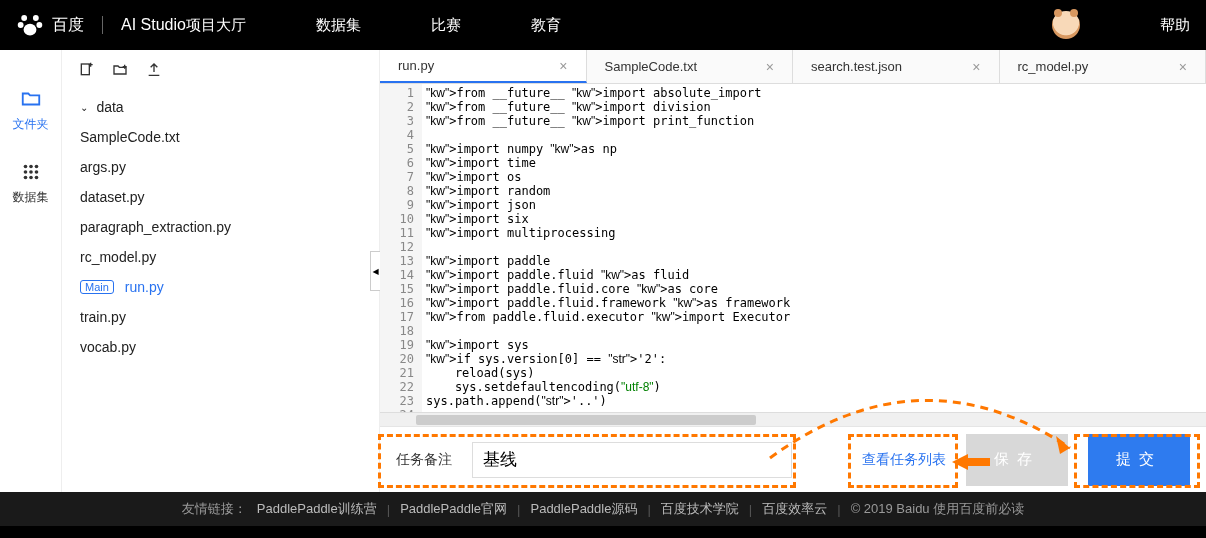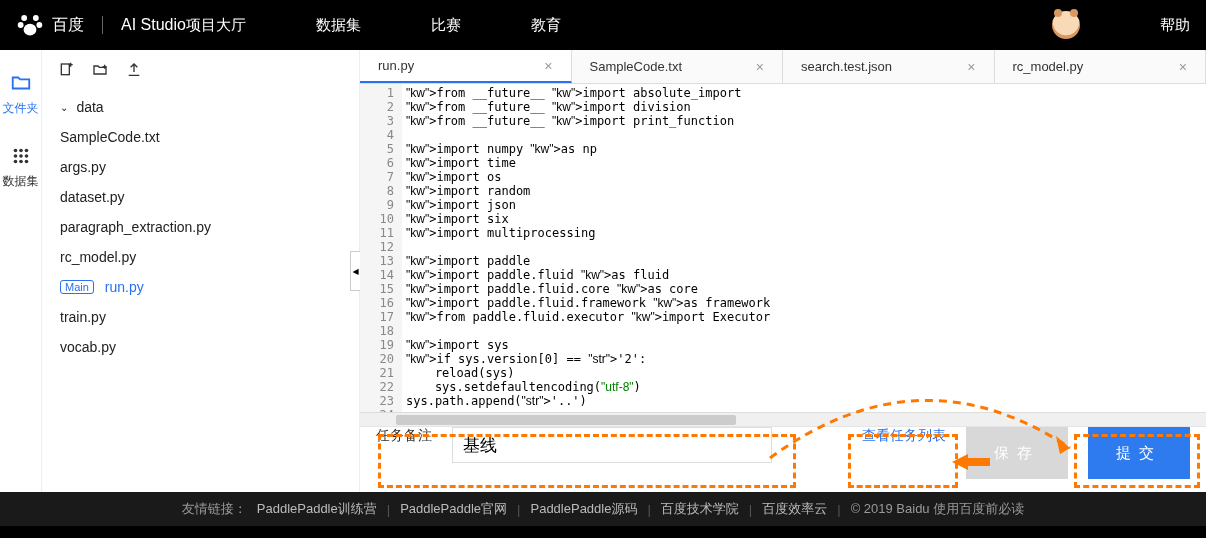--- a/index.html
+++ b/index.html
@@ -9,21 +9,21 @@
 .logo-paw{width:28px;height:28px;display:inline-block}
 .divider-v{width:1px;height:18px;background:#666;margin:0 10px}
 .nav{display:flex;gap:70px;font-size:15px}
 .nav-item{cursor:pointer}
 .header-right{margin-left:auto;display:flex;align-items:center;gap:80px}
 .avatar{width:28px;height:28px;border-radius:50%;background:radial-gradient(circle at 50% 40%,#f8d9b8 58%,#d89860 62%);position:relative}
 .avatar::before,.avatar::after{content:'';position:absolute;width:8px;height:8px;border-radius:50%;background:#d89860;top:-2px}
 .avatar::before{left:2px}.avatar::after{right:2px}
 .help{font-size:15px;cursor:pointer}
 .main{display:flex;height:442px;background:#fff}
-.sidebar-icons{width:42px;border-right:1px solid #eee;display:flex;flex-direction:column;align-items:center;padding-top:22px;gap:28px}
+.sidebar-icons{width:62px;border-right:1px solid #eee;display:flex;flex-direction:column;align-items:center;padding-top:38px;gap:28px}
 .side-icon{display:flex;flex-direction:column;align-items:center;gap:6px;cursor:pointer;font-size:12px;color:#333}
 .side-icon svg{width:22px;height:22px}
 .side-icon.active{color:#2872f0}
 .file-panel{width:318px;border-right:1px solid #eee;padding-top:12px}
 .file-toolbar{display:flex;gap:18px;padding:0 16px 10px 16px}
 .file-toolbar svg{width:16px;height:16px;cursor:pointer;color:#333}
 .file-tree{padding:4px 0}
 .tree-row{padding:7px 18px;font-size:14px;color:#222;cursor:pointer;display:flex;align-items:center;gap:4px}
 .tree-arrow{font-size:10px;margin-right:4px}
 .main-badge{color:#2872f0;border:1px solid #2872f0;border-radius:3px;font-size:11px;padding:0 4px;margin-right:7px}
@@ -32,21 +32,21 @@
 .tabs{display:flex;height:34px;border-bottom:1px solid #ddd;background:#fafafa}
 .tab{flex:1;display:flex;align-items:center;justify-content:space-between;padding:0 18px;font-size:13px;border-right:1px solid #ddd;cursor:pointer;color:#333}
 .tab.active{background:#fff;border-bottom:2px solid #2872f0}
 .tab-close{color:#999;font-size:14px}
 .code-wrap{flex:1;display:flex;overflow:hidden;position:relative}
 .gutter{width:42px;background:#f5f5f5;text-align:right;padding:2px 8px 2px 0;font-family:Consolas,monospace;font-size:12px;color:#888;line-height:14px}
 .code{flex:1;font-family:Consolas,monospace;font-size:12px;line-height:14px;padding:2px 4px;white-space:pre;overflow:hidden}.code .str{color:#008000}
 .fold-handle{position:absolute;left:-10px;top:50%;transform:translateY(-50%);width:10px;height:40px;background:#fff;border:1px solid #ccc;border-right:none;display:flex;align-items:center;justify-content:center;font-size:8px;cursor:pointer}
 .hscroll{height:14px;background:#f0f0f0;border-top:1px solid #ddd;position:relative}
 .hscroll-thumb{position:absolute;left:36px;top:2px;height:10px;width:340px;background:#ccc;border-radius:2px}
-.bottom-bar{height:66px;background:#fff;border-top:1px solid #e5e5e5;display:flex;padding:0 16px;gap:20px}
+.bottom-bar{height:66px;background:#fff;border-top:1px solid #e5e5e5;display:flex;align-items:center;padding:0 16px;gap:20px}
 .task-label{font-size:14px;color:#333}
 .task-input{width:320px;height:36px;border:1px solid #ddd;padding:0 10px;font-size:17px}
 .link-view{color:#2872f0;font-size:14px;cursor:pointer;margin-left:auto}
 .btn{height:52px;padding:0 28px;font-size:15px;border:none;cursor:pointer}
 .btn-save{background:#d8d8d8;color:#fff;letter-spacing:8px}
 .btn-submit{background:#2e7bef;color:#fff;letter-spacing:8px}
 .footer{height:34px;background:#1a1a1a;color:#999;font-size:13px;display:flex;align-items:center;justify-content:center;gap:10px}
 .footer a{color:#bbb;cursor:pointer}
 .footer .sep{color:#555}
 .hl-box{position:absolute;border:3px dashed #ff7800;pointer-events:none;z-index:50}

